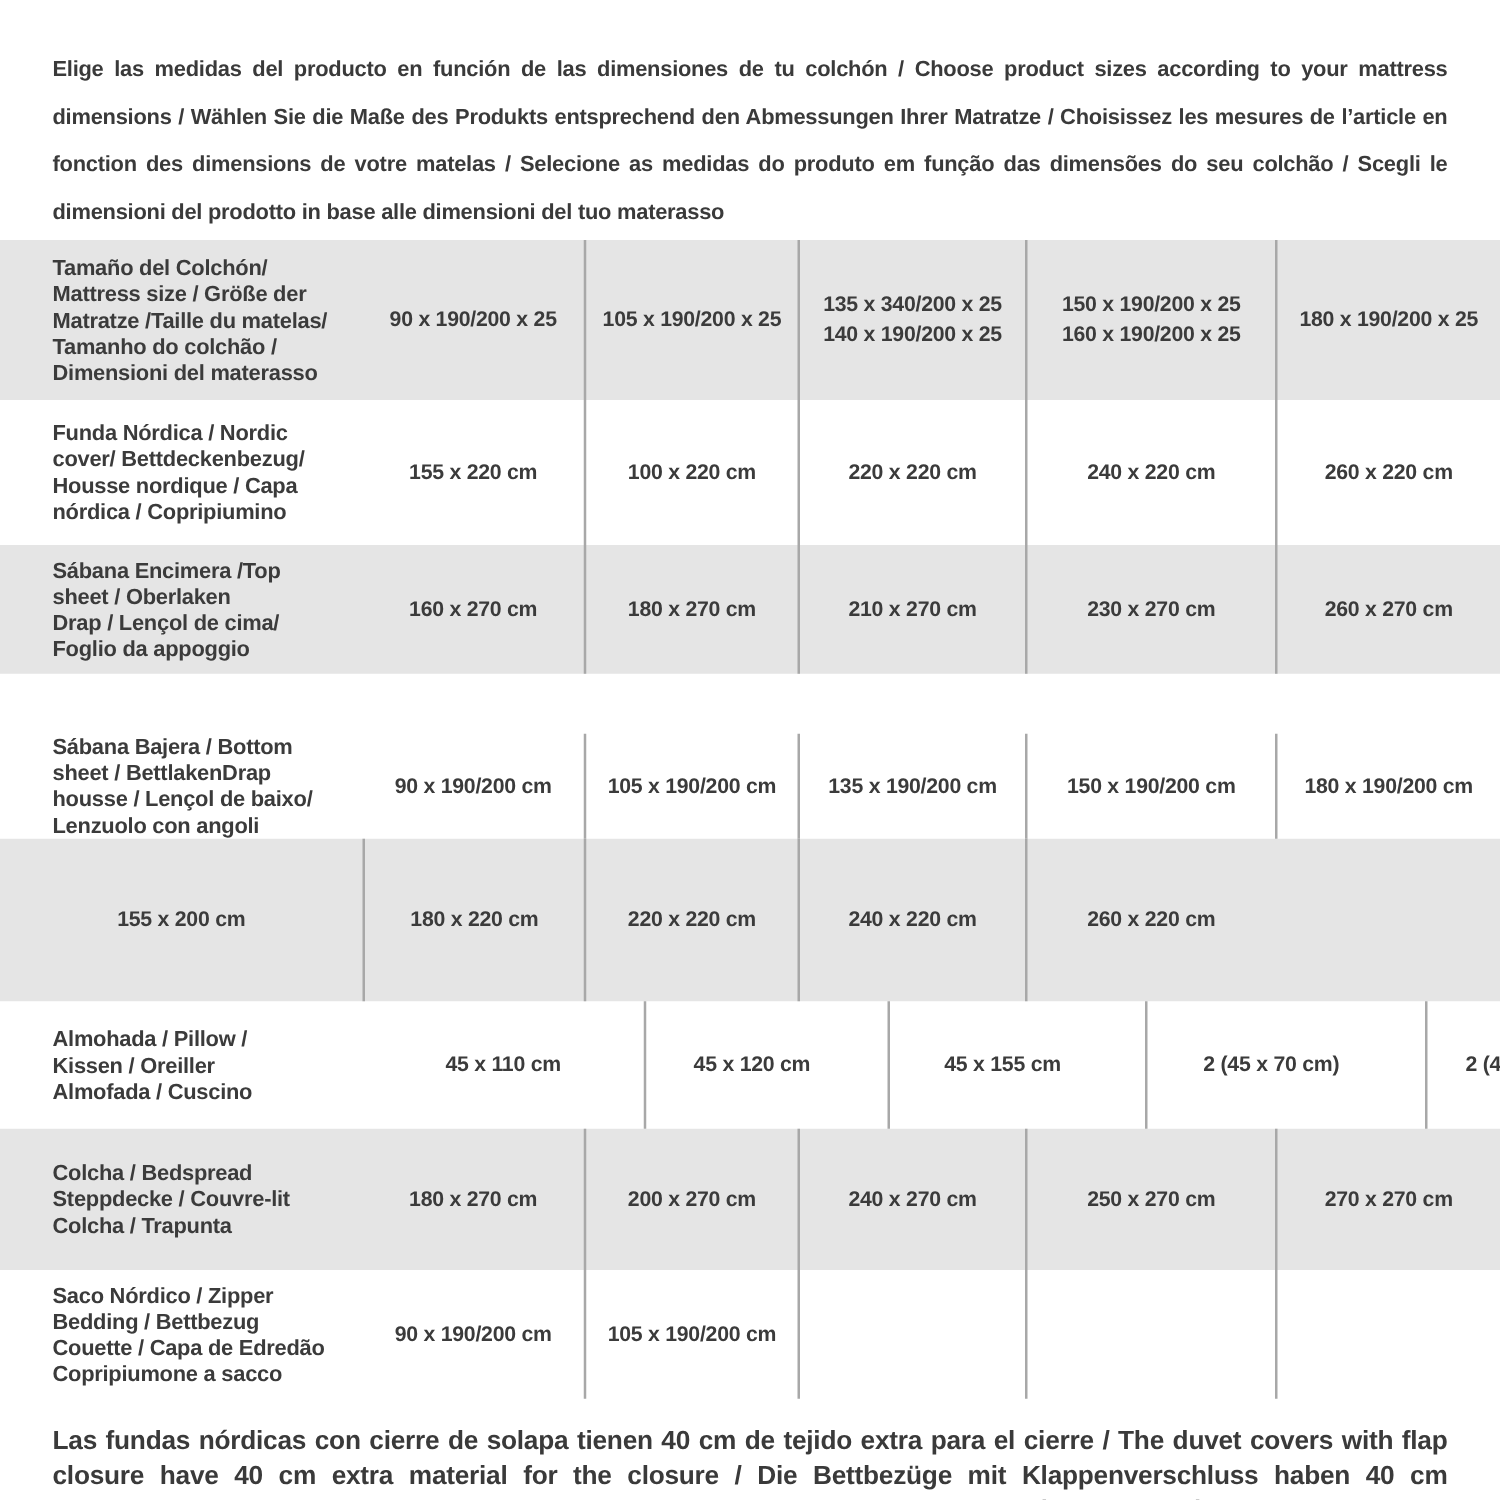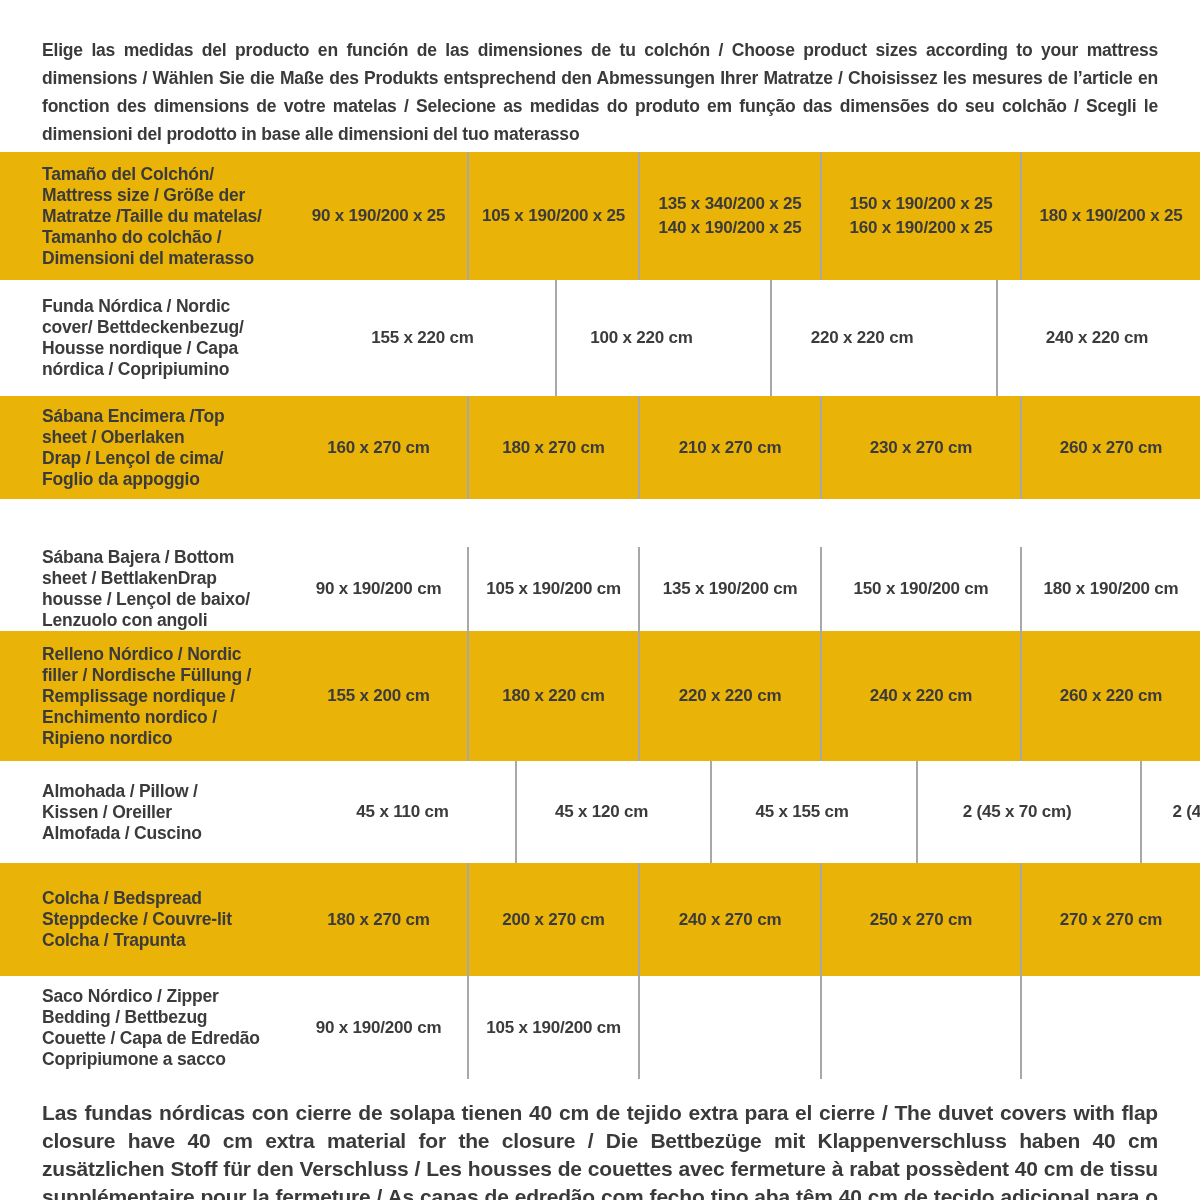--- a/index.html
+++ b/index.html
@@ -6,38 +6,38 @@
   html, body {
     width: 1200px;
     background: #ffffff;
     font-family: "Liberation Sans", "DejaVu Sans", sans-serif;
   }
   body { height: 1200px; overflow: hidden; }
 
   .intro {
     padding: 36px 42px 0 42px;
     font-size: 17.5px;
-    line-height: 28px;
+    line-height: 38px;
     font-weight: bold;
     color: #3a3a3a;
     text-align: justify;
     letter-spacing: -0.2px;
   }
 
   .size-table { margin-top: 4px; width: 1200px; }
 
   .row {
     display: grid;
     grid-template-columns: 24.17% 14.75% 14.25% 15.17% 16.66% 15%;
     width: 100%;
   }
-  .row.shaded { background: #eab308; }
+  .row.shaded { background: #e5e5e5; }
 
   .r0 { height: 128px; }
-  .r1 { height: 116px; gap: 44px; }
+  .r1 { height: 116px; }
   .r2 { height: 103px; }
   .r3 { height: 84px; margin-top: 48px; }
   .r4 { height: 130px; }
   .r5 { height: 102px; gap: 24px; }
   .r6 { height: 113px; }
   .r7 { height: 103px; }
 
   .cell {
     display: flex;
     align-items: center;
@@ -122,25 +122,20 @@
 housse / Lençol de baixo/
 Lenzuolo con angoli</div>
     <div class="cell val">90 x 190/200 cm</div>
     <div class="cell val div">105 x 190/200 cm</div>
     <div class="cell val div">135 x 190/200 cm</div>
     <div class="cell val div">150 x 190/200 cm</div>
     <div class="cell val div">180 x 190/200 cm</div>
   </div>
 
   <div class="row shaded r4">
-    <div class="cell label">Relleno Nórdico / Nordic
-filler / Nordische Füllung /
-Remplissage nordique /
-Enchimento nordico /
-Ripieno nordico</div>
     <div class="cell val">155 x 200 cm</div>
     <div class="cell val div">180 x 220 cm</div>
     <div class="cell val div">220 x 220 cm</div>
     <div class="cell val div">240 x 220 cm</div>
     <div class="cell val div">260 x 220 cm</div>
   </div>
 
   <div class="row r5">
     <div class="cell label">Almohada / Pillow /
 Kissen / Oreiller

